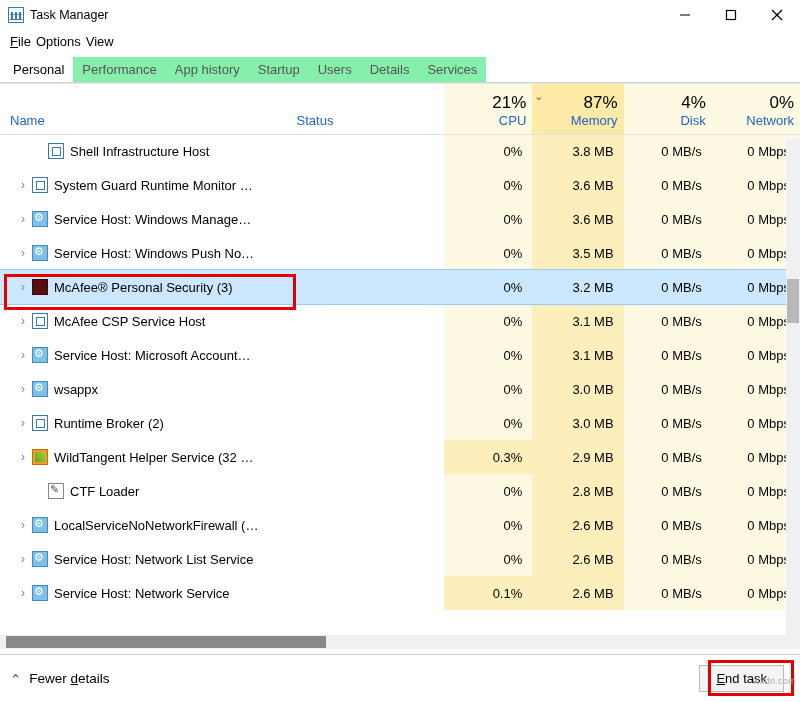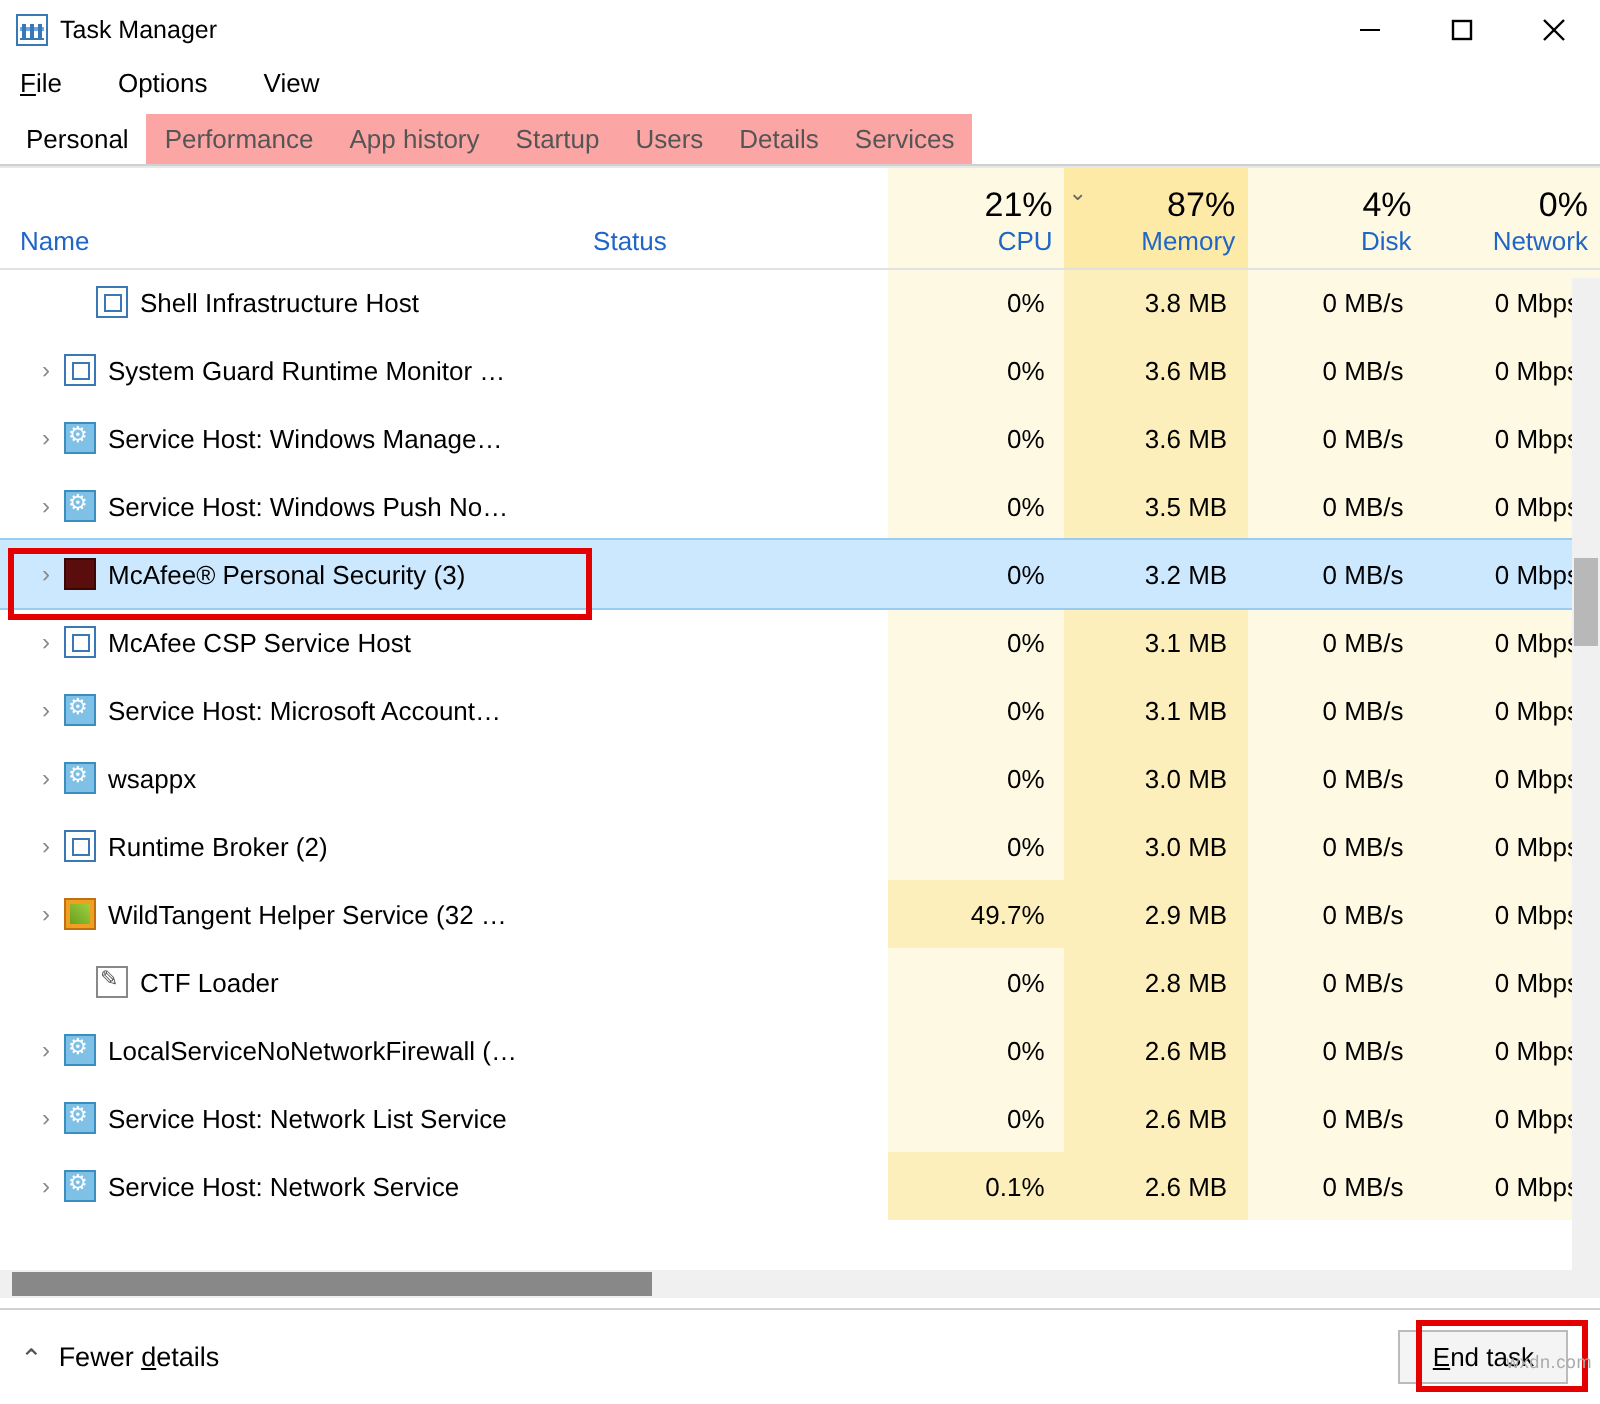--- a/index.html
+++ b/index.html
@@ -52,38 +52,38 @@
   }
   .win-btn {
     width: 46px; height: 30px;
     display:flex; align-items:center; justify-content:center;
     color:#000;
   }
   .win-btn svg { width:12px; height:12px; }
   
   .menubar {
     display:flex;
-    gap: 28px;
+    gap: 5px;
     padding: 4px 10px 6px 10px;
     font-size: 13px;
   }
   .menubar span { }
   .menubar span u { text-decoration: underline; }
   
   .tabs {
     display:flex;
     padding: 2px 4px 0 4px;
     border-bottom: 1px solid #d0d0d0;
     background:#fff;
   }
   .tab {
     padding: 4px 8px;
     font-size: 13px;
     color:#555;
-    background:#fca5a5;
+    background:#86efac;
     border:1px solid transparent;
     border-bottom:none;
     margin-right:0px;
   }
   .tab.active {
     color:#000;
     background:#fff;
     border:1px solid #fff;
     border-bottom:1px solid #fff;
     position:relative;
@@ -398,21 +398,21 @@
           <td class="name-cell"><span class="expander">›</span><span class="proc-icon box"></span><span class="proc-name">Runtime Broker (2)</span></td>
           <td></td>
           <td class="num cpu-c">0%</td>
           <td class="num mem-c">3.0 MB</td>
           <td class="num disk-c">0 MB/s</td>
           <td class="num net-c">0 Mbps</td>
         </tr>
         <tr>
           <td class="name-cell"><span class="expander">›</span><span class="proc-icon wt"></span><span class="proc-name">WildTangent Helper Service (32 …</span></td>
           <td></td>
-          <td class="num cpu-c cpu-hi">49.7%</td>
+          <td class="num cpu-c cpu-hi">0.3%</td>
           <td class="num mem-c">2.9 MB</td>
           <td class="num disk-c">0 MB/s</td>
           <td class="num net-c">0 Mbps</td>
         </tr>
         <tr>
           <td class="name-cell"><span class="expander"></span><span class="proc-icon ctf no-expand"></span><span class="proc-name">CTF Loader</span></td>
           <td></td>
           <td class="num cpu-c">0%</td>
           <td class="num mem-c">2.8 MB</td>
           <td class="num disk-c">0 MB/s</td>

